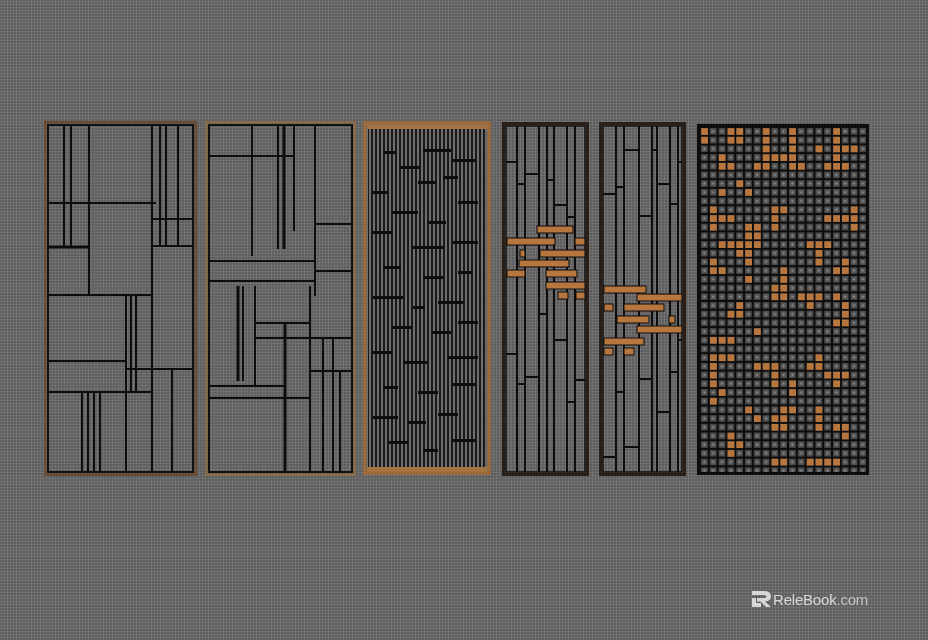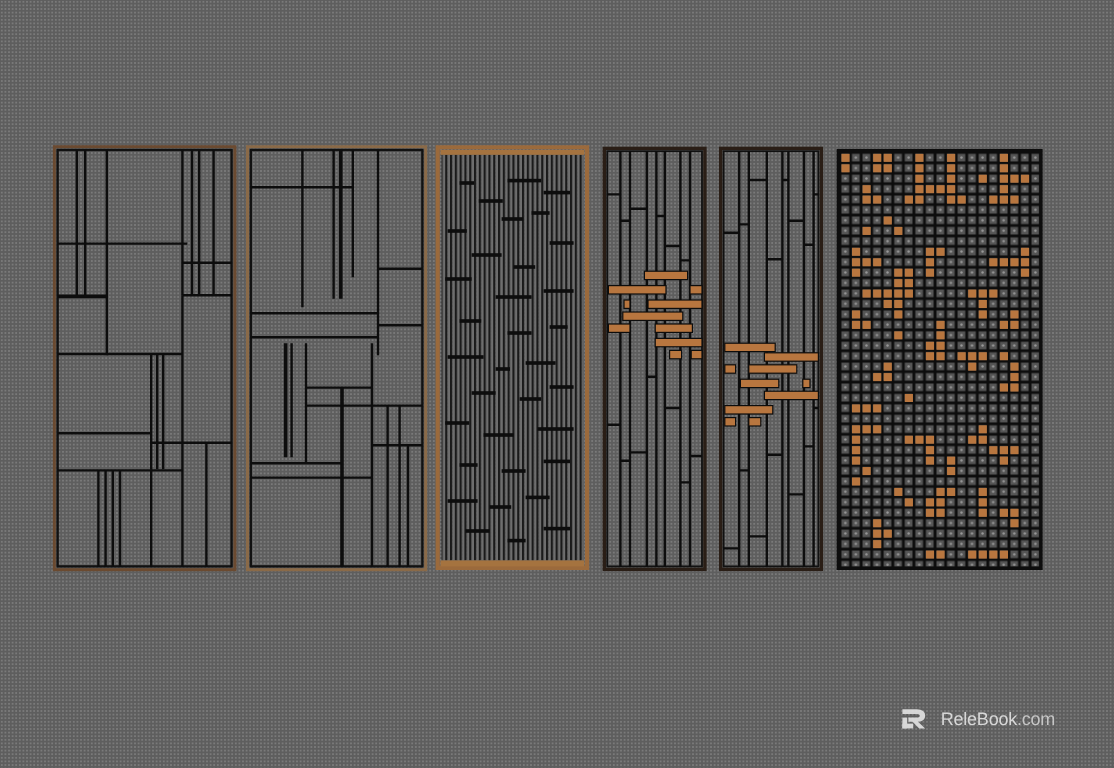--- a/index.html
+++ b/index.html
@@ -8,21 +8,21 @@
     background-color:#5e5e5e;
     background-image:
       radial-gradient(circle at 1.5px 1.5px, #7a7a7a 0.9px, transparent 1.1px);
     background-size:3px 3px;
     font-family:"Liberation Sans", sans-serif;
   }
   .panel{position:absolute;}
   .panel svg{display:block;width:100%;height:100%;}
   .watermark{
     position:absolute;left:751px;top:588px;height:22px;
-    display:flex;align-items:center;gap:11px;color:#e4e4e4;opacity:.9;
+    display:flex;align-items:center;gap:0;color:#e4e4e4;opacity:.9;
   }
   .wm-logo{width:22px;height:20px;}
   .wm-text{font-size:15px;letter-spacing:-0.2px;}
   .wm-brand{font-weight:normal;}
   .wm-tld{color:#d0d0d0;}
 </style>
 </head>
 <body>
 
 <div class="panel" style="left:44px;top:121px;width:153px;height:355px;">

